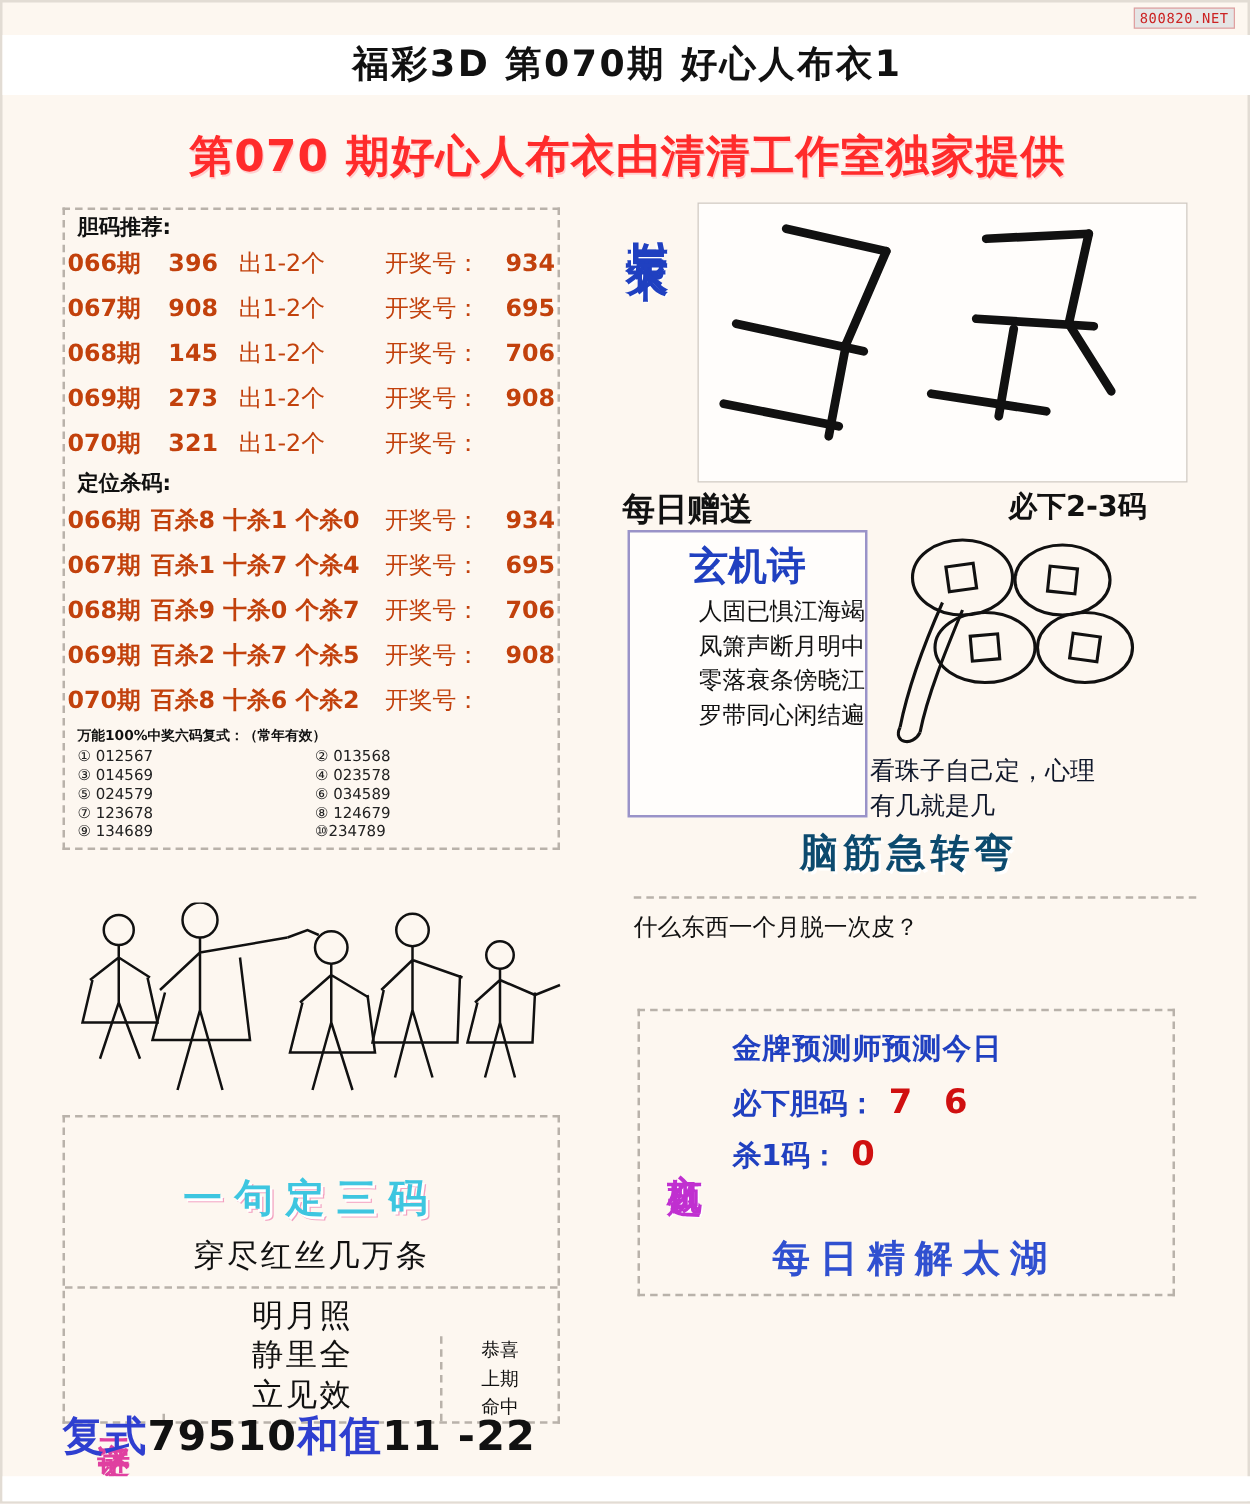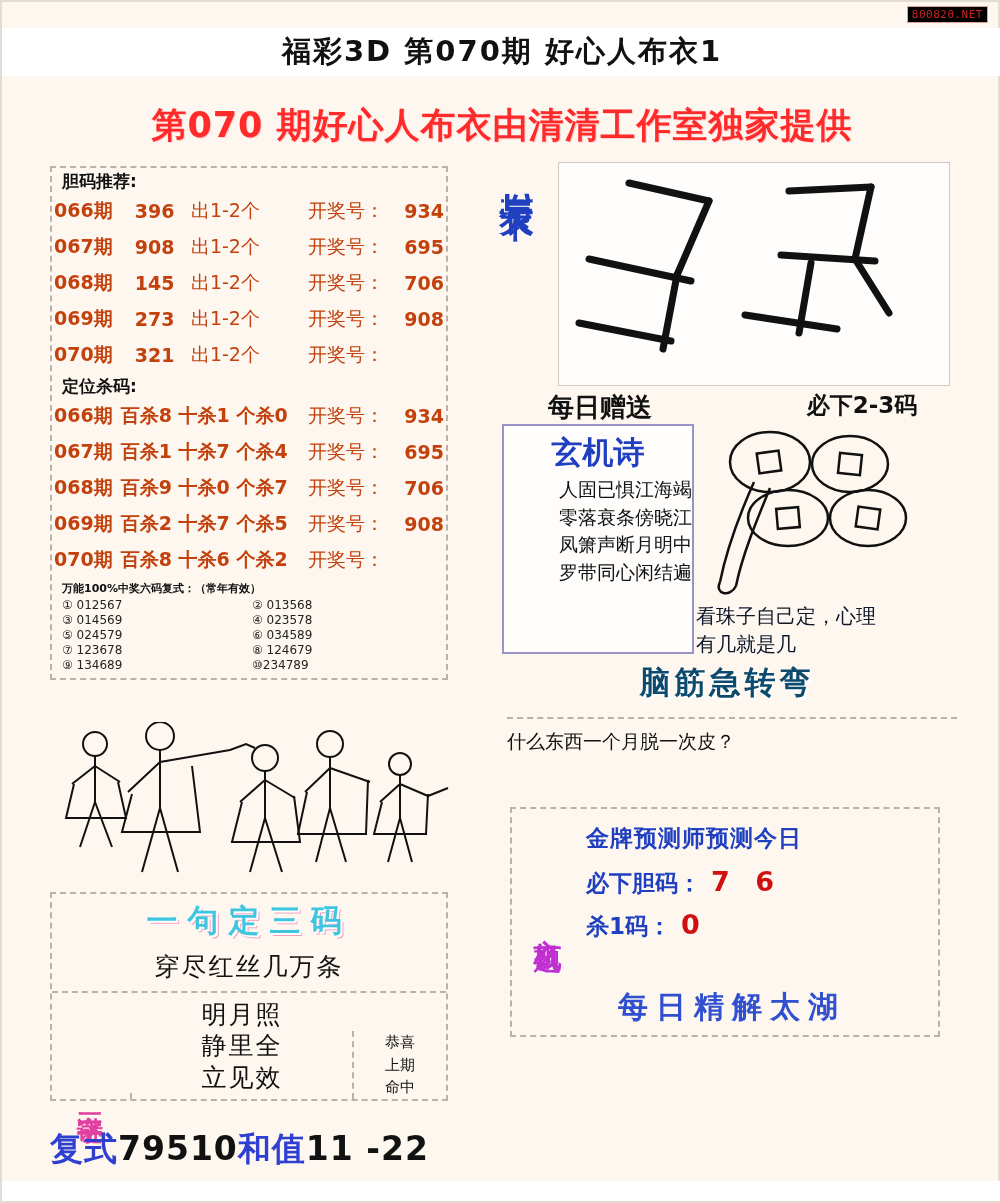--- a/index.html
+++ b/index.html
@@ -12,21 +12,21 @@
   }
   .page{
     position:absolute;left:0;top:0;width:1000px;height:1203px;
     background:#fdf7f0;
     box-sizing:border-box;
     border:2px solid #e2dcd4;
   }
   .watermark{
     position:absolute;top:4px;right:10px;
     font-size:11px;color:#cc2222;
-    background:#000000;border:1px solid #e0a0a0;
+    background:#e5e5e5;border:1px solid #e0a0a0;
     padding:1px 4px;letter-spacing:0.5px;
     font-family:"DejaVu Sans Mono","Liberation Mono",monospace;
   }
   .titlebar{
     position:absolute;left:0;top:26px;width:1000px;height:48px;
     background:#ffffff;
     display:flex;align-items:center;justify-content:center;
   }
   .titlebar .t{
     font-size:29px;font-weight:bold;color:#111;letter-spacing:2px;
@@ -84,21 +84,21 @@
   .circnum{font-size:12px;}
   
   .crowd{
     position:absolute;left:48px;top:720px;width:400px;height:160px;
   }
   
   .yjd{
     position:absolute;left:48px;top:890px;width:398px;
   }
   .yjd-title{
-    text-align:center;padding:6px 0 4px;
+    text-align:center;padding:6px 0 4px;margin-top:38px;
   }
   .yjd-title span{
     font-size:31px;font-weight:bold;letter-spacing:10px;
     color:#3ec6e0;
     text-shadow:2px 2px 0 #ffffff,3px 3px 0 #f3a0c0;
   }
   .yjd-line{
     text-align:center;font-size:25px;color:#111;padding:4px 0 8px;
     letter-spacing:2px;
   }
@@ -135,22 +135,22 @@
   .buyi-box span{
     font-size:34px;font-weight:bold;color:#2040c0;
     writing-mode:vertical-rl;letter-spacing:6px;
     text-shadow:1px 1px 0 #ffffff;
   }
   .scribble-box{
     position:absolute;left:556px;top:160px;width:390px;height:222px;
     border:1px solid #cfc8c0;background:#fffdfb;
   }
   .meiri{
-    position:absolute;left:508px;top:388px;width:180px;
-    font-size:26px;font-weight:bold;color:#111;text-align:center;
+    position:absolute;left:496px;top:388px;width:180px;
+    font-size:26px;font-weight:bold;color:#111;text-align:left;
   }
   .bixia{
     position:absolute;left:760px;top:388px;width:200px;
     font-size:23px;font-weight:bold;color:#111;text-align:center;
   }
   .xuanji-box{
     position:absolute;left:500px;top:422px;width:192px;height:230px;
     border:2px solid #9a93c8;background:#fffdfb;box-sizing:border-box;
   }
   .xuanji-title{
@@ -403,22 +403,22 @@
       </g>
     </svg>
   </div>
 
   <div class="meiri">每日赠送</div>
   <div class="bixia">必下2-3码</div>
 
   <div class="xuanji-box">
     <div class="xuanji-title">玄机诗</div>
     <div class="xuanji-line">人固已惧江海竭</div>
+    <div class="xuanji-line">凤箫声断月明中</div>
     <div class="xuanji-line">零落衰条傍晓江</div>
-    <div class="xuanji-line">凤箫声断月明中</div>
     <div class="xuanji-line">罗带同心闲结遍</div>
   </div>
 
   <div class="coins-box">
     <svg width="250" height="180" viewBox="0 0 250 180">
       <g fill="none" stroke="#111" stroke-width="2.5">
         <ellipse cx="78" cy="40" rx="40" ry="30"></ellipse>
         <rect x="66" y="30" width="22" height="20" transform="rotate(-8 77 40)"></rect>
         <ellipse cx="158" cy="42" rx="38" ry="28"></ellipse>
         <rect x="147" y="32" width="22" height="20" transform="rotate(6 158 42)"></rect>

